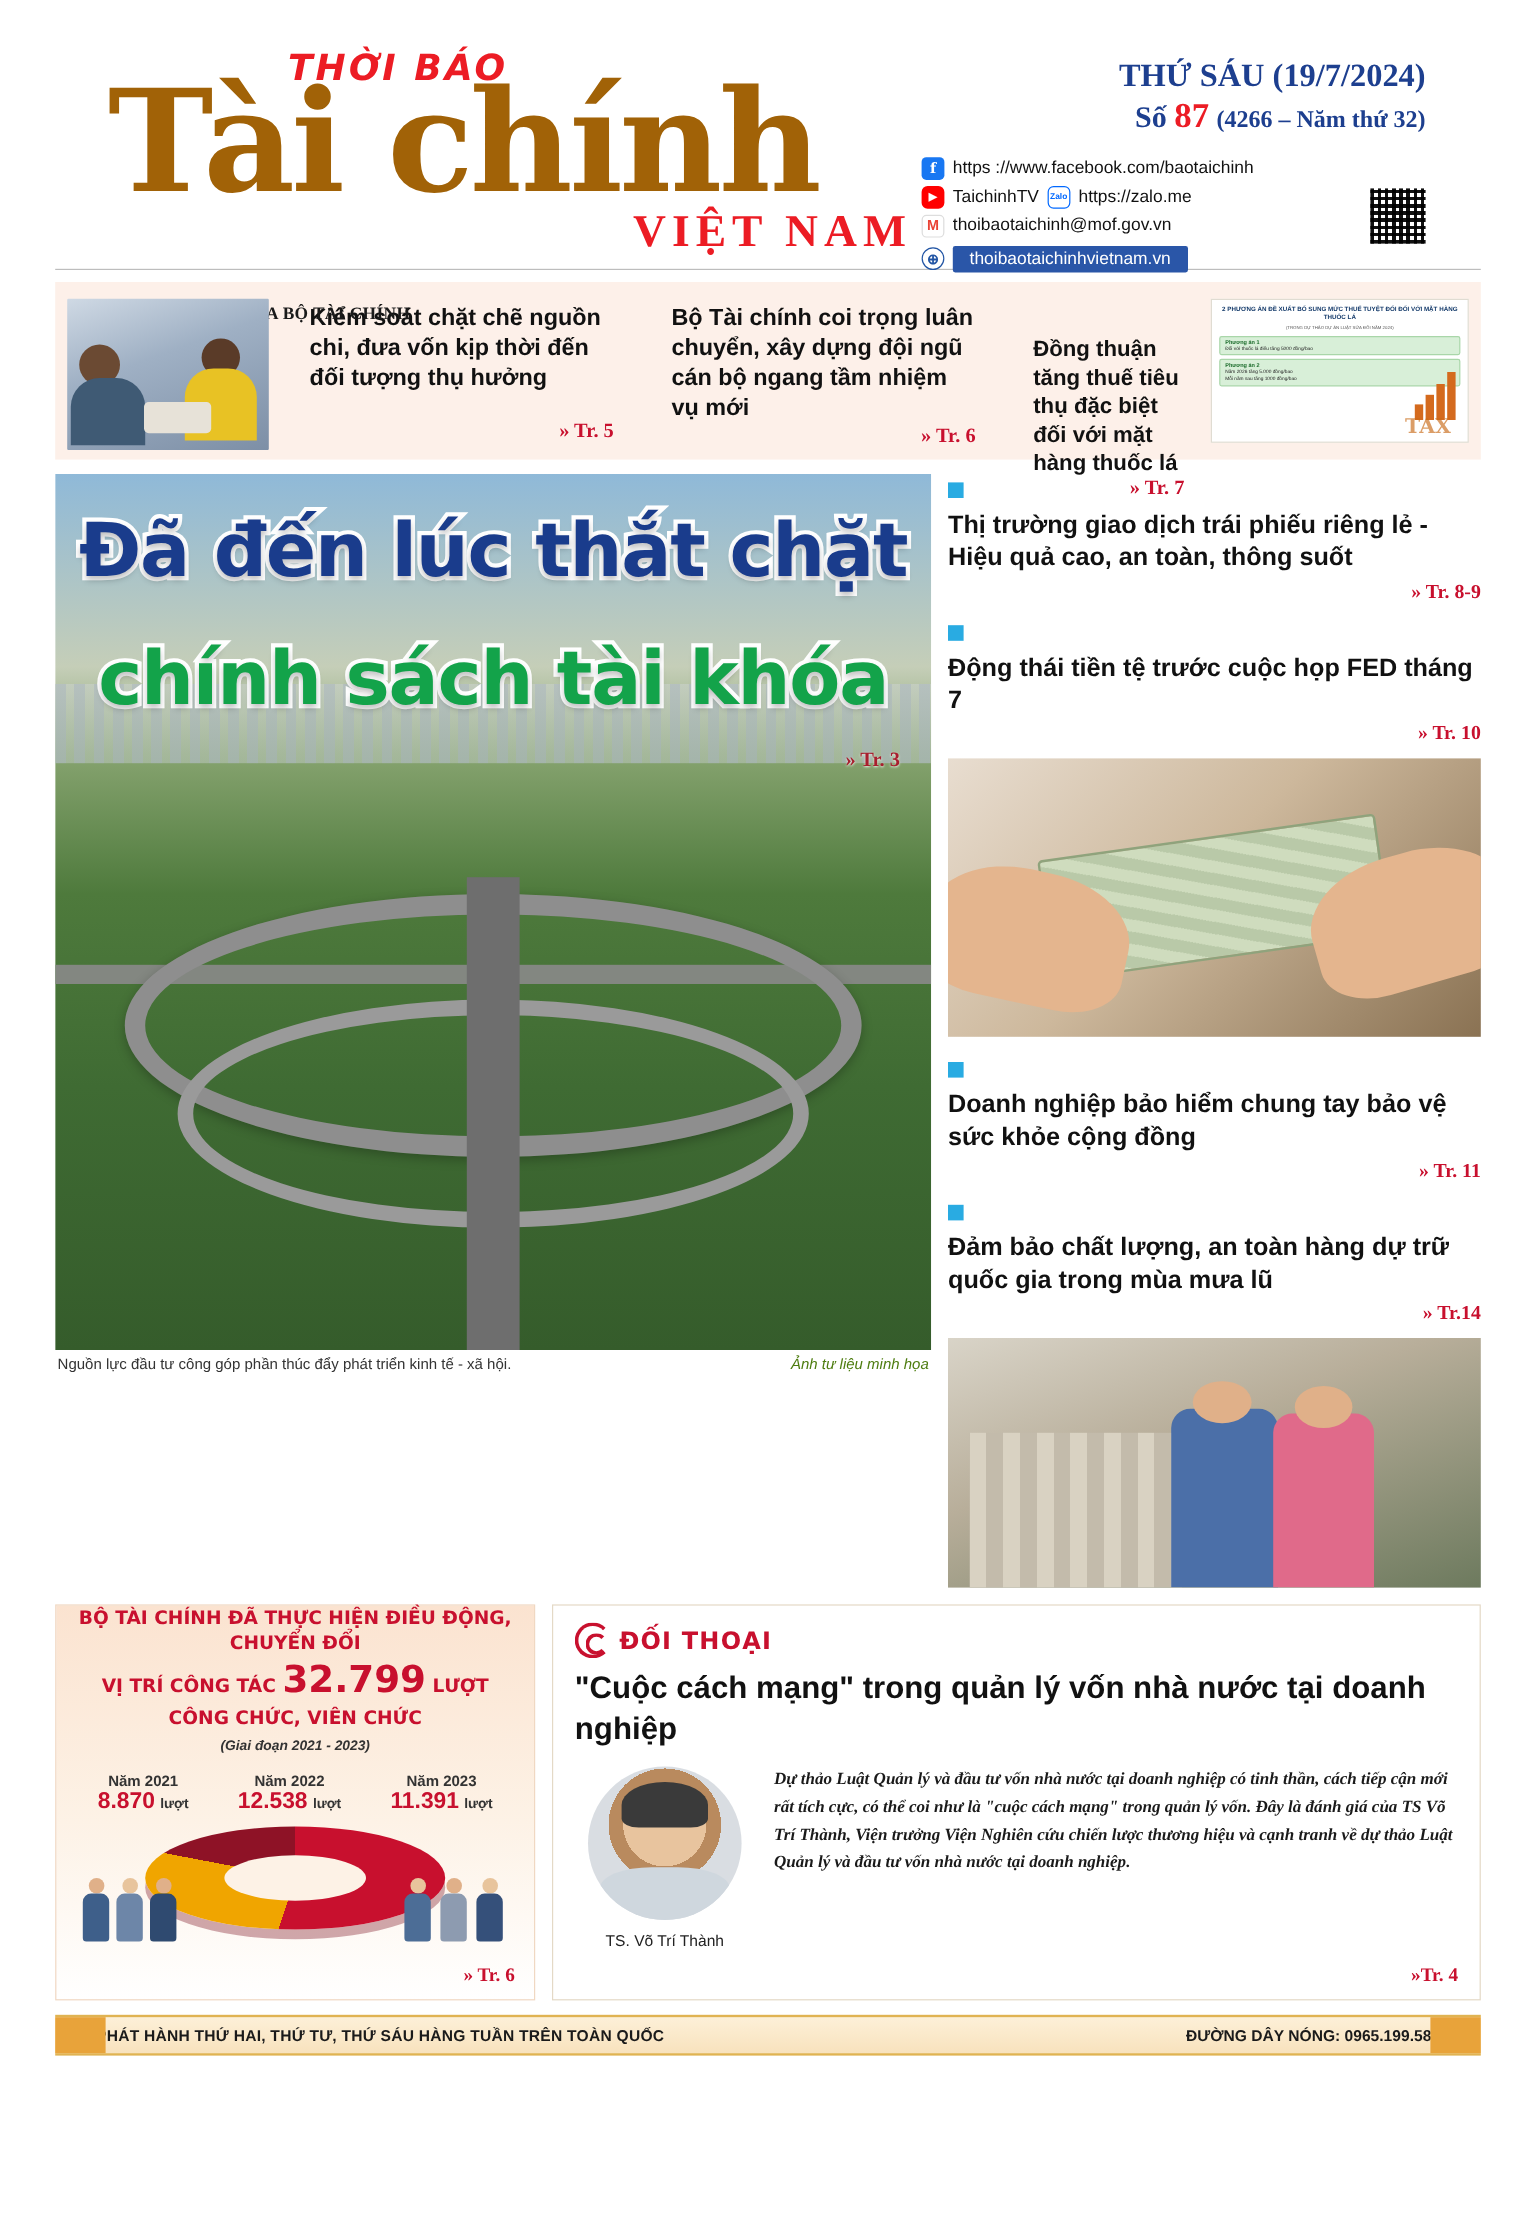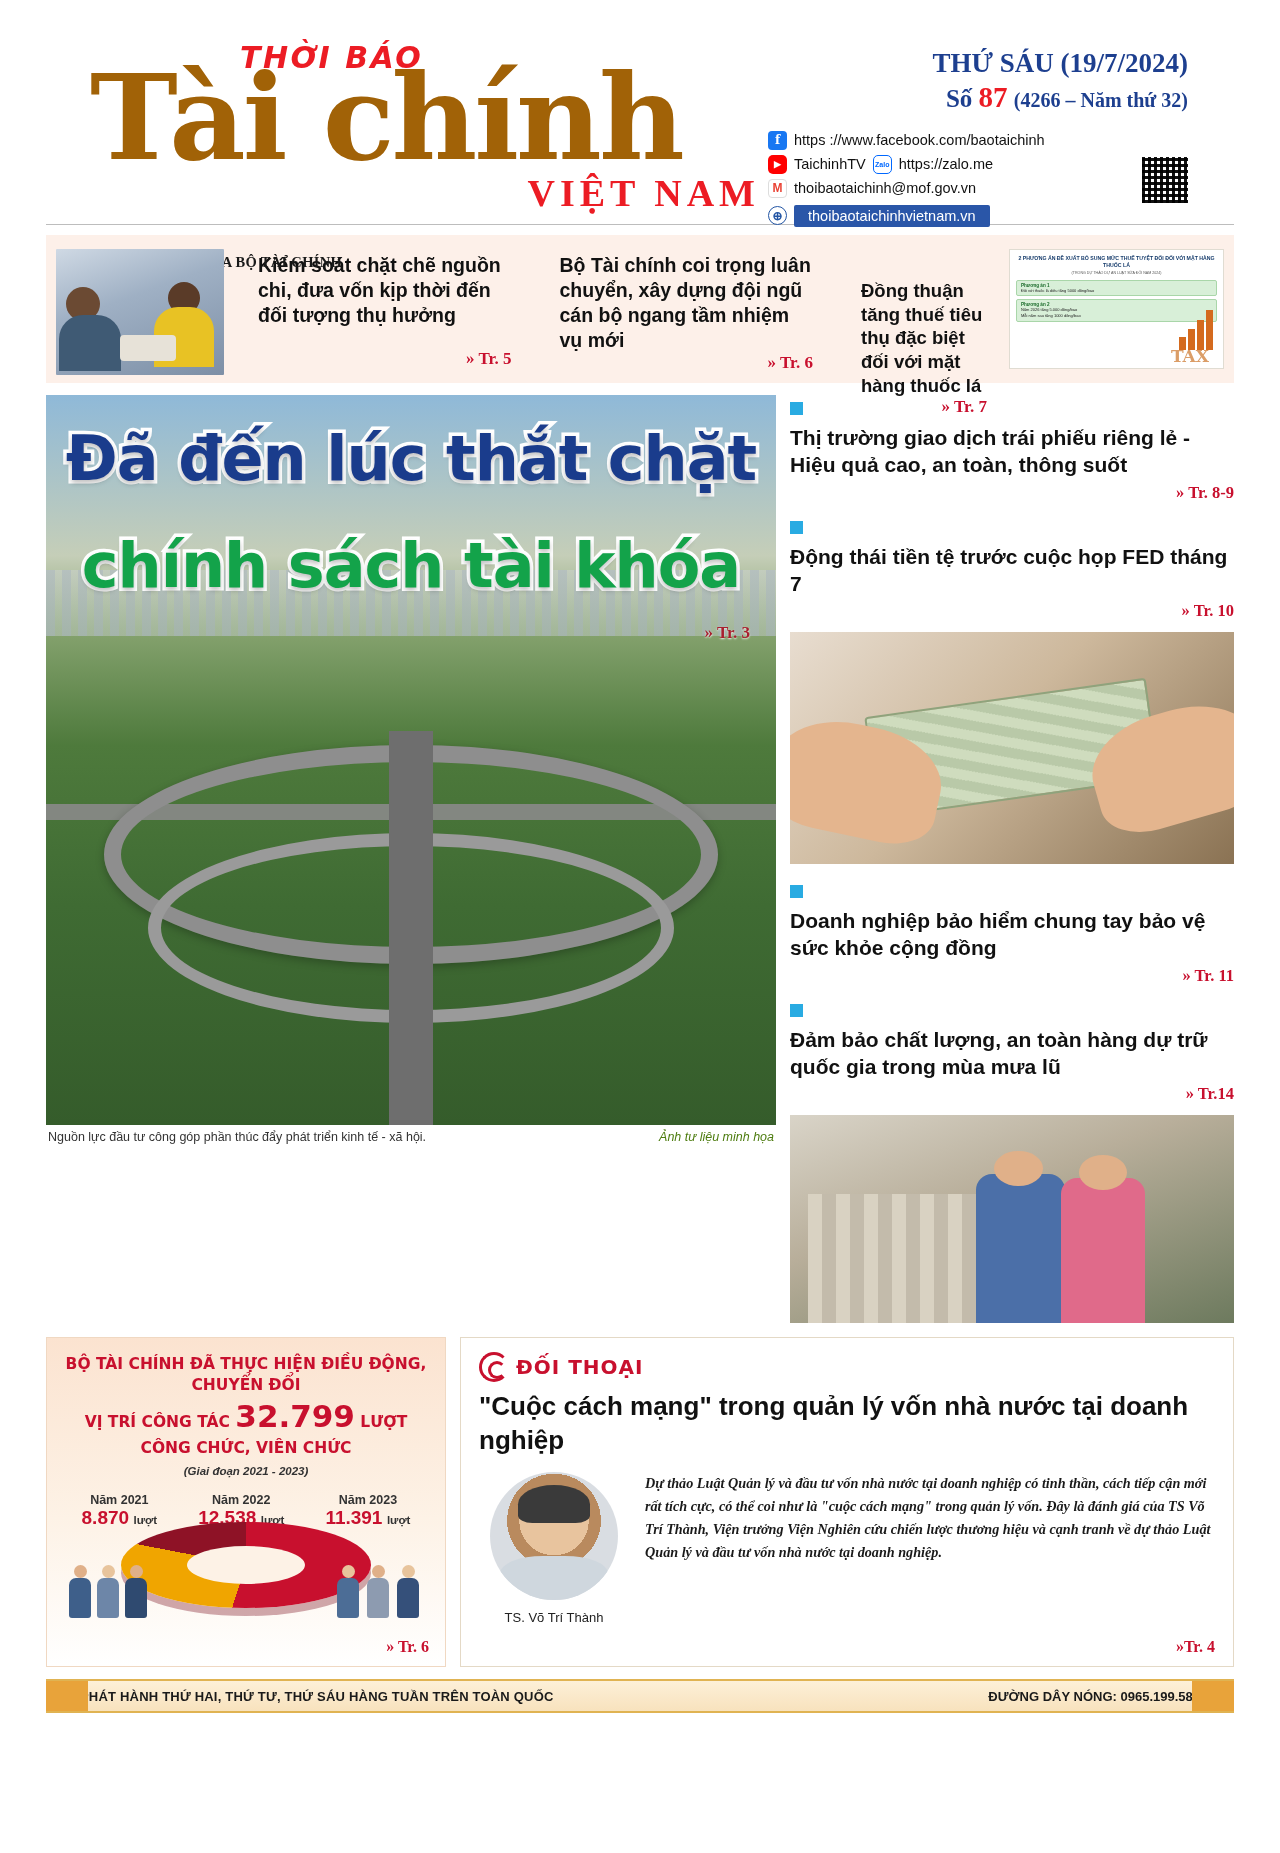--- a/index.html
+++ b/index.html
@@ -138,21 +138,21 @@
   .rc-photo2 { width:100%; height:208px; margin-top:6px; overflow:hidden; position:relative;
               background: linear-gradient(160deg,#d9d4c8 0%,#b8ae9a 40%,#6d7a5e 100%); }
   .money { position:absolute; left:18%; top:28%; width:64%; height:44%;
            background: repeating-linear-gradient(18deg,#b9c9a8 0 10px,#cfdcbe 10px 20px);
            border:2px solid #8fa37c; border-radius:4px; transform:rotate(-8deg);}
   .hand { position:absolute; width:38%; height:48%; background:#e4b58e; border-radius:45% 45% 30% 30%; }
 
   
   .bottom { display:flex; gap:14px; margin-top:14px; height: 330px; }
   .infobox { width: 400px; flex:0 0 auto; background: linear-gradient(180deg,#fbe3d0 0%, #fdf2e6 55%, #ffffff 100%);
-             border:1px solid #f0d8c2; position:relative; padding: 16px 14px 0; }
+             border:1px solid #f0d8c2; position:relative; padding: 0 14px 0; }
   .info-title { text-align:center; font-size:15.5px; font-weight:800; color:#c8102e; line-height:1.35;
                 font-family:"DejaVu Sans", sans-serif; }
   .info-big { font-size: 31px; font-weight:900; color:#c8102e; }
   .info-period { text-align:center; font-size:11.5px; font-style:italic; font-weight:700; color:#333; margin-top:6px; }
   .yr-row { display:flex; justify-content:space-around; margin-top:16px; }
   .yr { text-align:center; }
   .yr .y { font-size:12.5px; font-weight:700; color:#333; }
   .yr .v { font-size:19px; font-weight:800; color:#c8102e; }
   .yr .u { font-size:11.5px; font-weight:600; color:#333; }
   .donut { position:absolute; left:50%; bottom:58px; transform:translateX(-50%);

